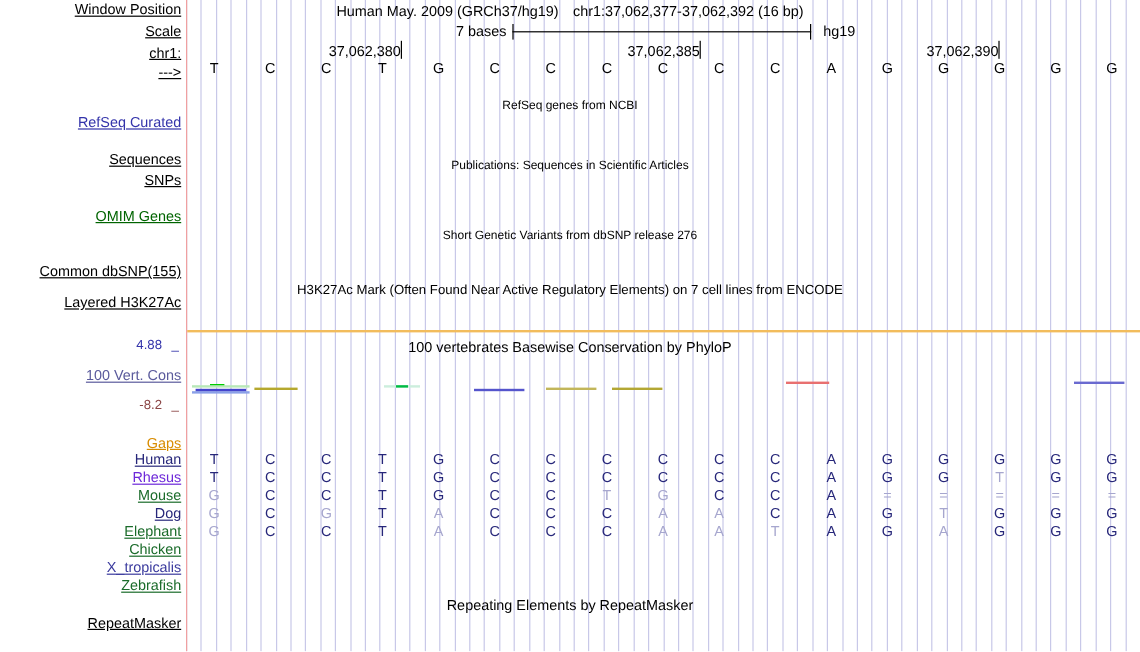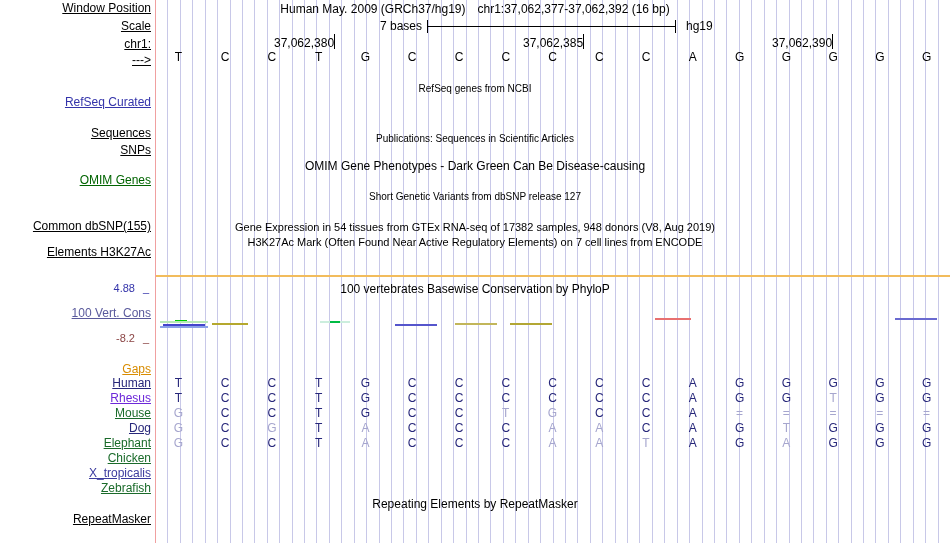--- a/index.html
+++ b/index.html
@@ -277,21 +277,21 @@
   <div class="labelcol">
     <div class="lbl c-black" style="top:2px;">Window Position</div>
     <div class="lbl c-black" style="top:20px;">Scale</div>
     <div class="lbl c-black" style="top:38px;">chr1:</div>
     <div class="lbl c-black" style="top:54px;">---&gt;</div>
     <div class="lbl c-blue" style="top:96px;">RefSeq Curated</div>
     <div class="lbl c-black" style="top:127px;">Sequences</div>
     <div class="lbl c-black" style="top:144px;">SNPs</div>
     <div class="lbl c-green" style="top:174px;">OMIM Genes</div>
     <div class="lbl c-black" style="top:220px;">Common dbSNP(155)</div>
-    <div class="lbl c-black" style="top:246px;">Elements H3K27Ac</div>
+    <div class="lbl c-black" style="top:246px;">Layered H3K27Ac</div>
 
     <div class="axis-num c-blue" style="top:283px; right:18px;">4.88</div>
     <div class="tickdash c-blue" style="top:283px; right:4px;">_</div>
 
     <div class="lbl c-slate" style="top:307px;margin-left:28px;">100 Vert. Cons</div>
 
     <div class="axis-num c-maroon" style="top:333px; right:18px;">-8.2</div>
     <div class="tickdash c-maroon" style="top:333px; right:4px;">_</div>
 
     <div class="lbl c-orange" style="top:363px;">Gaps</div>
@@ -303,23 +303,21 @@
         <div class="lbl" style="top: 437px; color: rgb(26, 107, 42);">Elephant</div>
         <div class="lbl" style="top: 452px; color: rgb(26, 107, 42);">Chicken</div>
         <div class="lbl" style="top: 467px; color: rgb(59, 59, 158);">X_tropicalis</div>
         <div class="lbl" style="top: 482px; color: rgb(26, 107, 42);">Zebrafish</div>
       </div>
     <div class="lbl c-black" style="top:513px;">RepeatMasker</div>
   </div>
 
   <div class="ctext sm" style="top:84px;">RefSeq genes from NCBI</div>
   <div class="ctext sm" style="top:114px;margin-top:20px;">Publications: Sequences in Scientific Articles</div>
-  <div class="ctext c-green" style="top:160px;">OMIM Gene Phenotypes - Dark Green Can Be Disease-causing</div>
-  <div class="ctext sm" style="top:192px;">Short Genetic Variants from dbSNP release 127</div>
-  <div class="ctext md" style="top:222px;">Gene Expression in 54 tissues from GTEx RNA-seq of 17382 samples, 948 donors (V8, Aug 2019)</div>
+  <div class="ctext sm" style="top:192px;">Short Genetic Variants from dbSNP release 276</div>
   <div class="ctext md" style="top:237px;">H3K27Ac Mark (Often Found Near Active Regulatory Elements) on 7 cell lines from ENCODE</div>
 
   <div id="h3k-line"></div>
 
   <div class="ctext c-slate" style="top:283px;">100 vertebrates Basewise Conservation by PhyloP</div>
   <div class="ctext" style="top:498px;">Repeating Elements by RepeatMasker</div>
 
   <div id="cons-marks">
       <div class="consmark" style="left: 160px; top: 326px; width: 48px; background: rgb(138, 160, 232);"></div>
       <div class="consmark" style="left: 163px; top: 324px; width: 42px; background: rgb(68, 68, 204);"></div>

